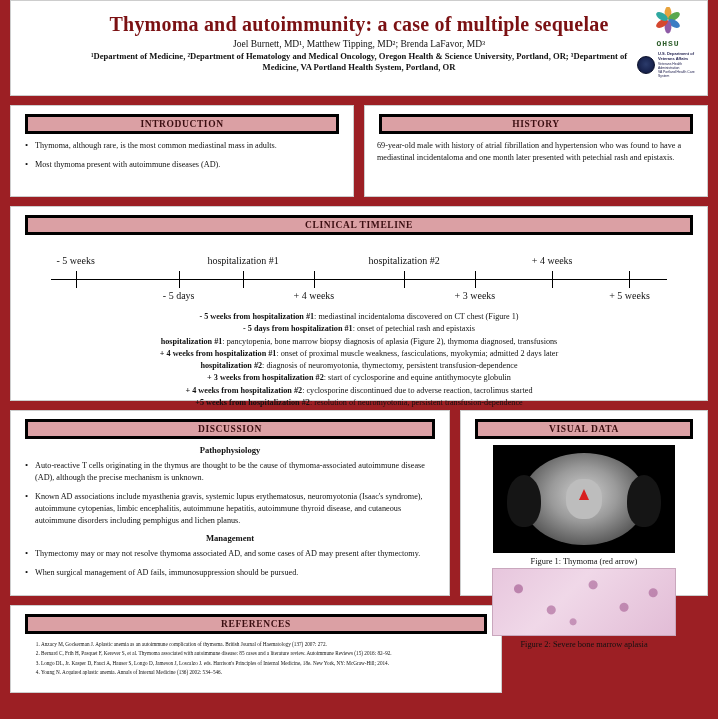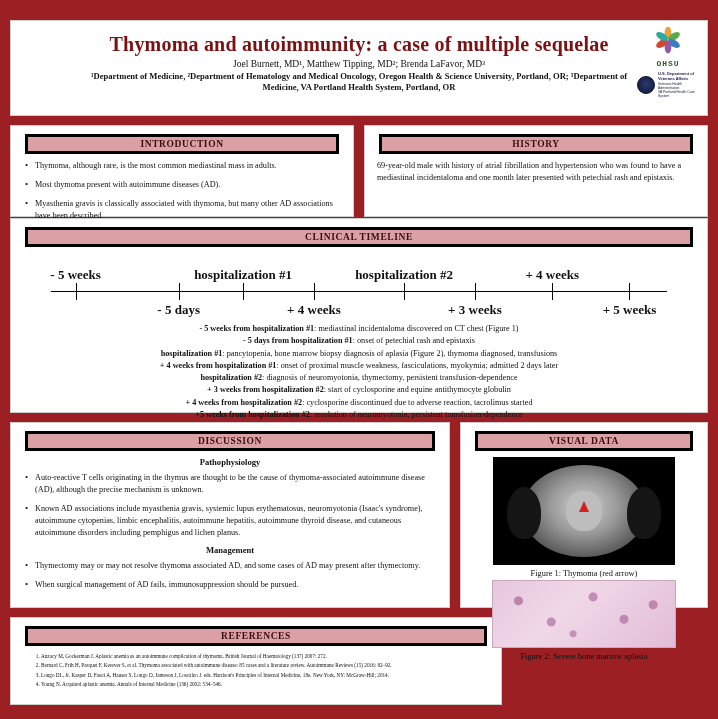--- a/index.html
+++ b/index.html
@@ -6,21 +6,21 @@
   body{
     width:718px;height:719px;
     background:#9c1f24;
     font-family:"Liberation Serif", serif;
     overflow:hidden;
   }
   .poster{
     position:relative;
     width:718px;height:719px;
     box-sizing:border-box;
-    padding:20px 10px;
+    padding:0 10px;
   }
   
   .title-band{
     background:#ffffff;
     border:1px solid #cdcdcd;
     padding:8px 10px 6px 10px;
     position:relative;
     height:96px;
     box-sizing:border-box;
   }
@@ -114,28 +114,28 @@
     position:absolute;left:-10px;top:-1px;font-size:9px;
   }
   .plain-par{
     font-size:8.2px;line-height:1.45;color:#111;padding:0 4px;
   }
   
   .row1{display:flex;gap:10px;margin-top:9px;height:92px;}
   .col-intro{width:344px;}
   .col-history{flex:1;}
   
-  .timeline-panel{margin-top:1px;height:195px;}
+  .timeline-panel{margin-top:9px;height:195px;}
   .tl-wrap{position:relative;height:66px;margin:2px 18px 0 18px;}
   .tl-axis{
     position:absolute;left:14px;right:14px;top:38px;height:1px;background:#000;
   }
   .tl-tick{position:absolute;top:30px;width:1px;height:17px;background:#000;}
   .tl-lab{
-    position:absolute;font-size:13px;font-weight:bold;color:#111;white-space:nowrap;
+    position:absolute;font-size:10px;font-weight:normal;color:#111;white-space:nowrap;
     transform:translateX(-50%);
   }
   .tl-lab.up{top:14px;}
   .tl-lab.dn{top:49px;}
   .tl-lines{margin:4px 4px 0 4px;text-align:center;}
   .tl-line{font-size:8.2px;line-height:1.5;color:#111;}
   .tl-line b{font-weight:bold;}
   
   .row3{display:flex;gap:10px;margin-top:9px;height:186px;border-radius:23px;}
   .col-disc{width:440px;}
@@ -228,21 +228,20 @@
     </div>
   </div>
 
   <div class="row1">
 
     <div class="panel col-intro">
       <div class="section-head">INTRODUCTION</div>
       <ul class="bul">
         <li>Thymoma, although rare, is the most common mediastinal mass in adults.</li>
         <li>Most thymoma present with autoimmune diseases (AD).</li>
-        <li>Myasthenia gravis is classically associated with thymoma, but many other AD associations have been described.</li>
       </ul>
     </div>
 
     <div class="panel col-history">
       <div class="section-head">HISTORY</div>
       <div class="plain-par">69-year-old male with history of atrial fibrillation and hypertension who was found to have a mediastinal incidentaloma and one month later presented with petechial rash and epistaxis.</div>
     </div>
   </div>
 
   <div class="panel timeline-panel">

